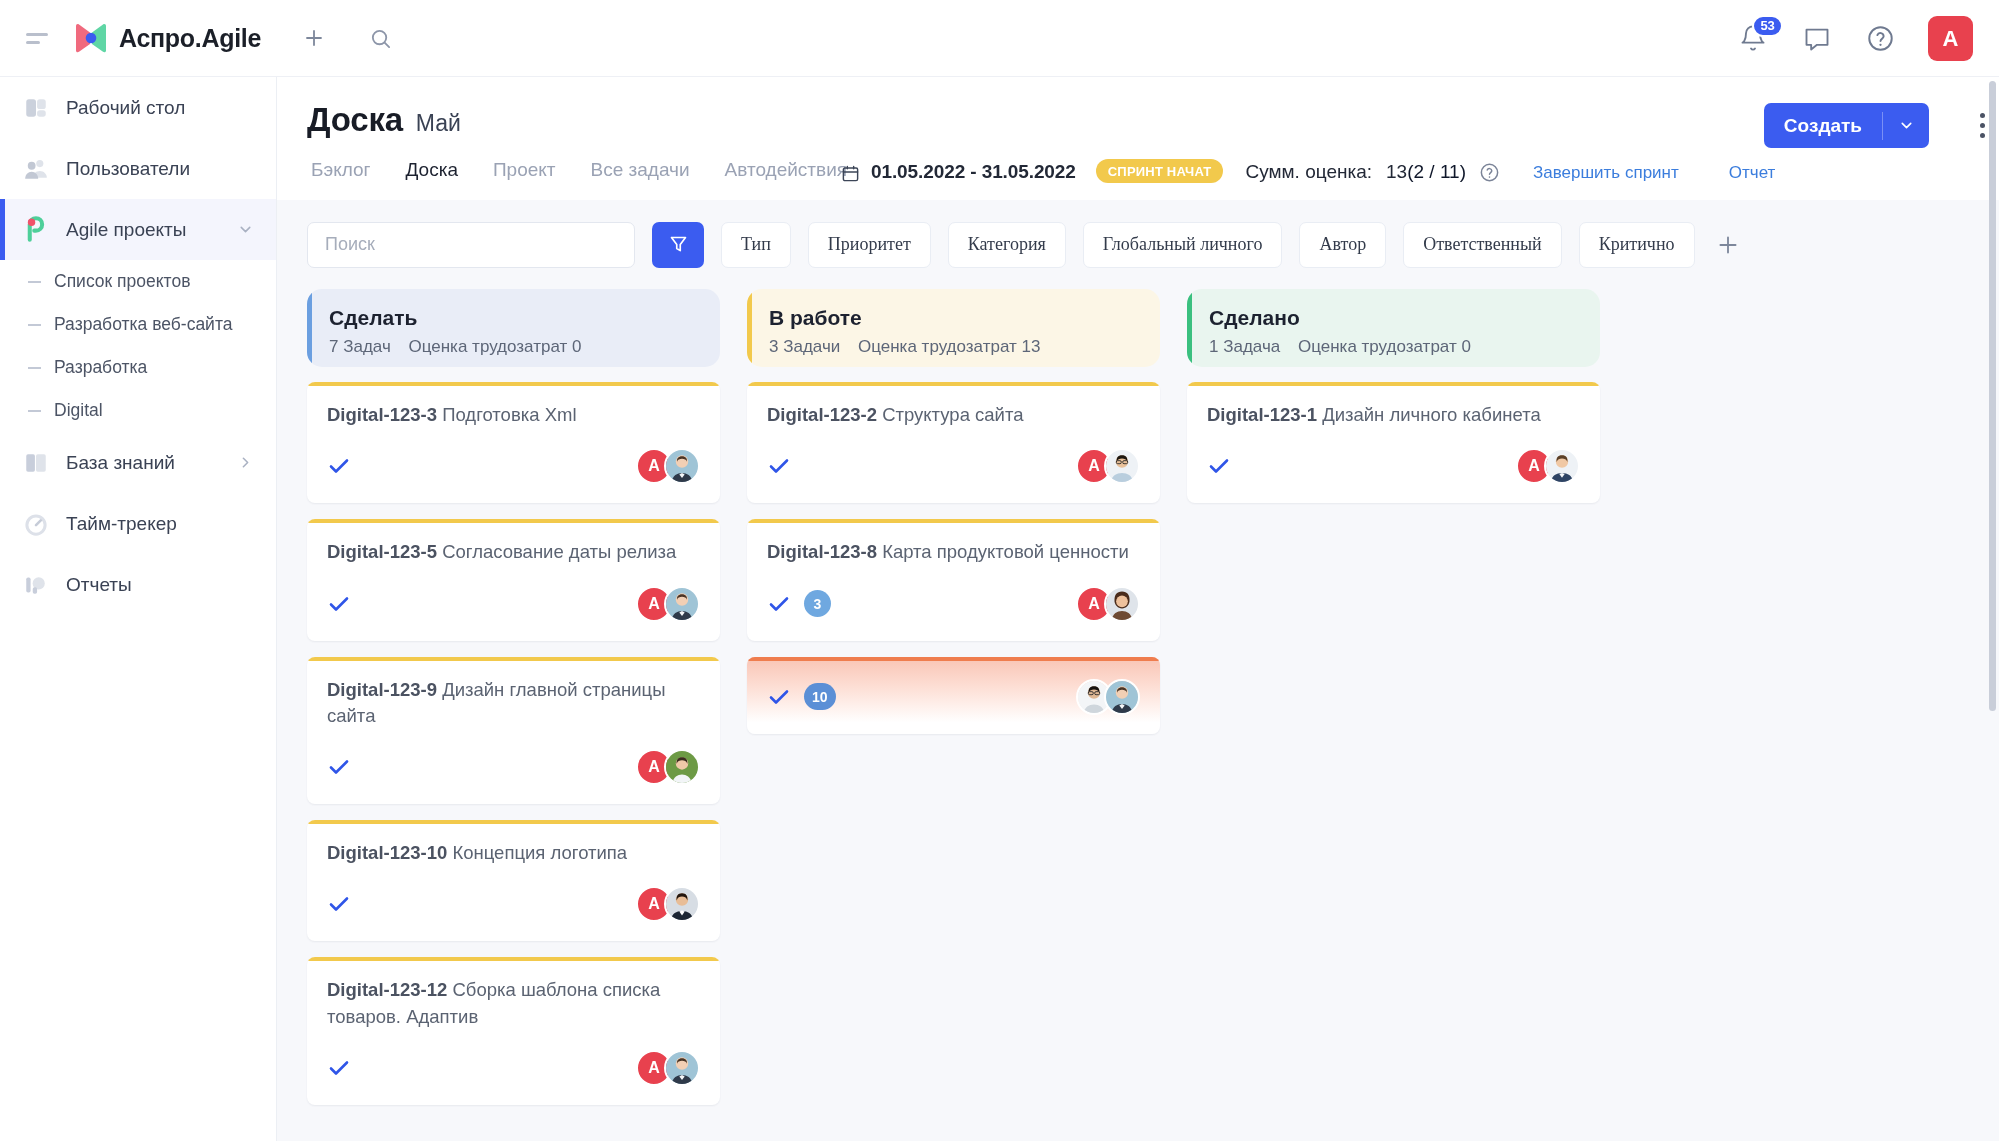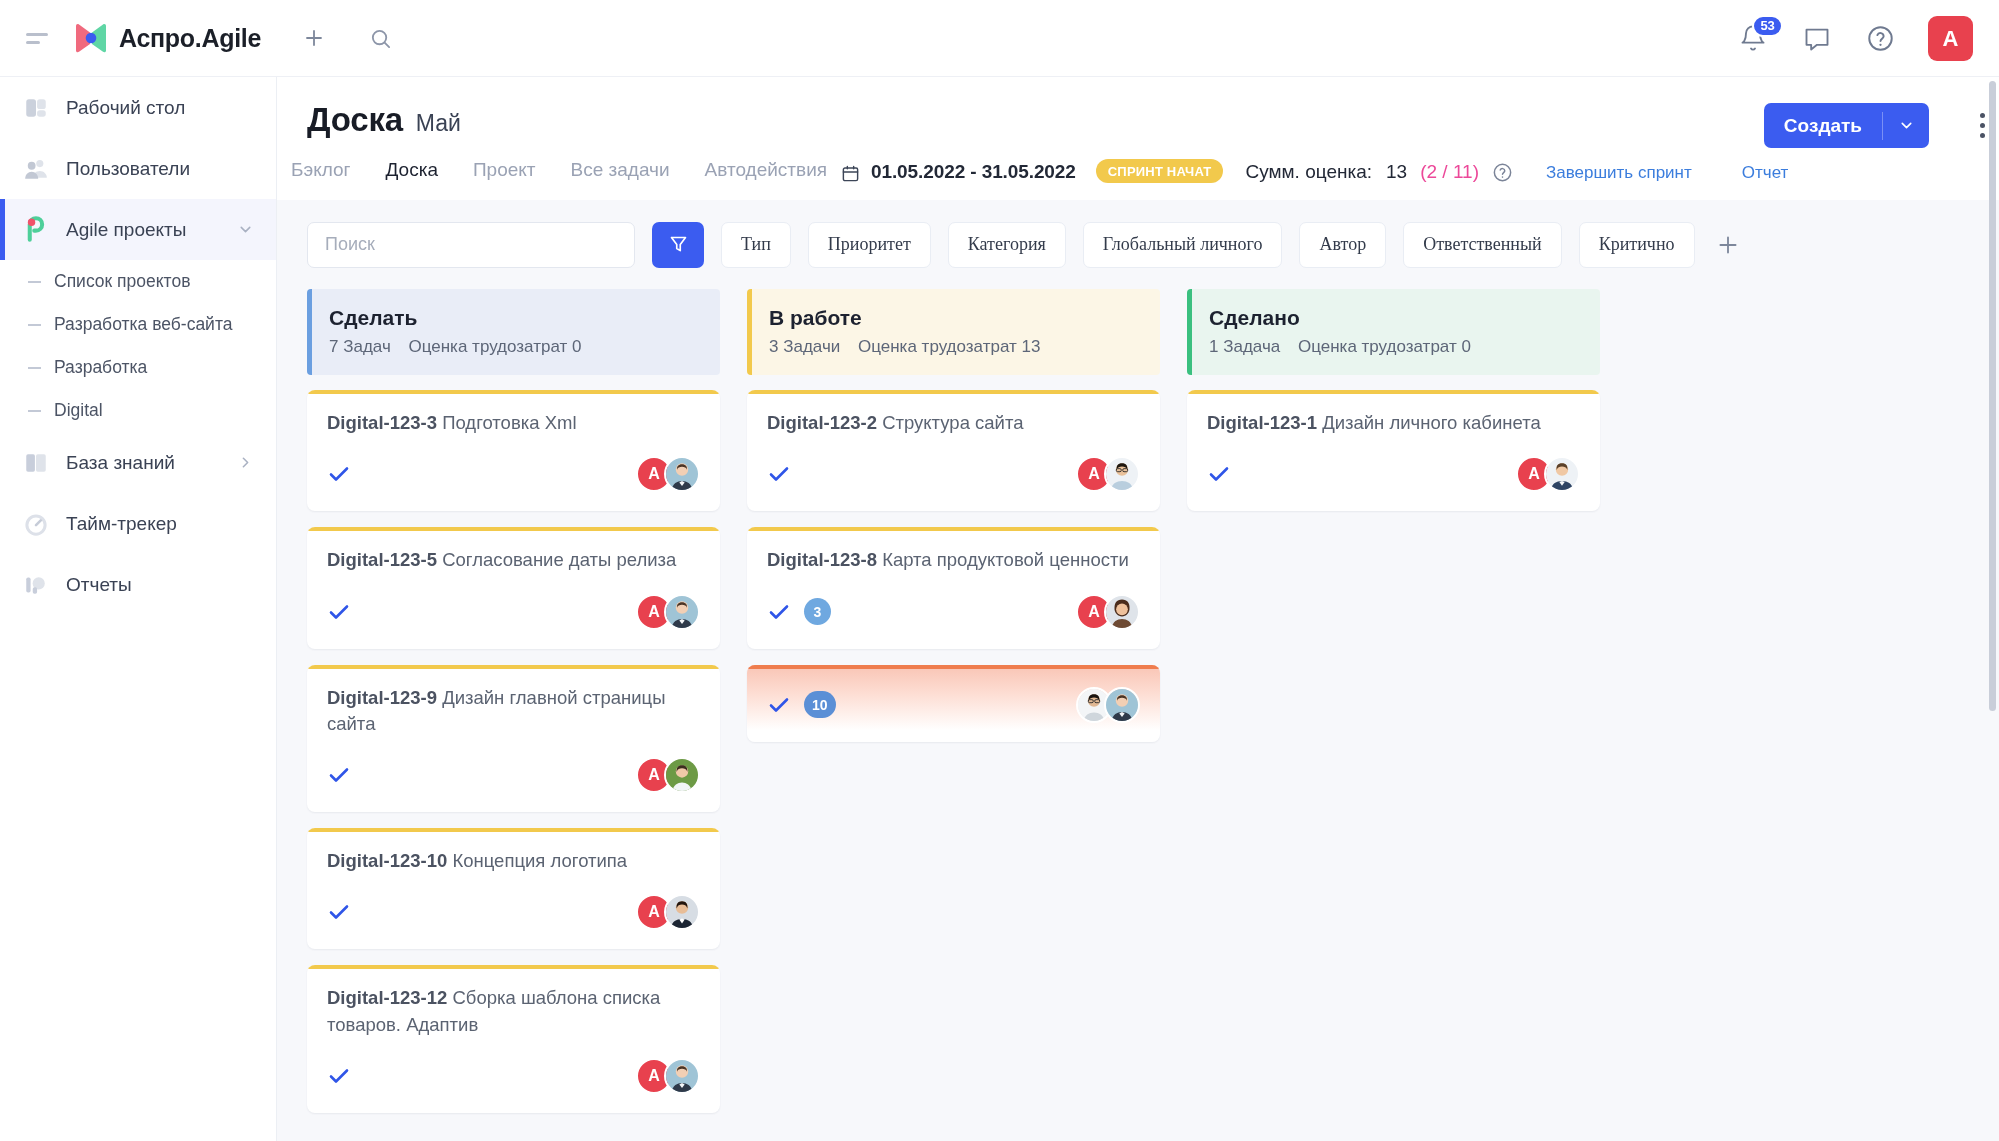--- a/index.html
+++ b/index.html
@@ -81,34 +81,34 @@
     height: 45px; background: #3b5cf0; border-radius: 7px; display: flex; align-items: center;
     cursor: pointer; overflow: hidden;
   }
   .btn-create .lbl { color: #fff; font-size: 19px; font-weight: 700; padding: 0 20px; }
   .btn-create .sep { width: 1px; height: 28px; background: rgba(255,255,255,.32); }
   .btn-create .chev { width: 46px; display: flex; align-items: center; justify-content: center; }
   .kebab { position: absolute; right: 14px; top: 36px; display: flex; flex-direction: column; gap: 5px; cursor: pointer; }
   .kebab i { width: 5px; height: 5px; border-radius: 50%; background: #4b5365; display: block; }
 
   
-  .tabs-row { position: absolute; left: 14px; top: 82px; display: flex; align-items: center; }
+  .tabs-row { position: absolute; left: 34px; top: 82px; display: flex; align-items: center; }
   .tab { font-size: 19px; color: #9aa2b4; margin-right: 35px; cursor: pointer; position: relative; padding-bottom: 4px; }
   .tab.active { color: #1d2230; font-weight: 400; }
 
   .sprint-meta { position: absolute; left: 564px; top: 82px; display: flex; align-items: flex-end; font-size: 19px; color: #222836; }
   .cal-ico { margin-right: 11px; display: flex; }
   .date-range { font-weight: 600; letter-spacing: -0.1px; }
   .pill-sprint {
     margin-left: 20px; background: #f2c94c; color: #ffffff; border-radius: 12px;
     font-size: 13px; font-weight: 700; padding: 5px 12px 4px; letter-spacing: .2px;
   }
   .sum-label { margin-left: 22px; color: #222836; }
   .sum-val { margin-left: 14px; color: #222836; }
-  .sum-paren { margin-left: 13px; color: #ec4899; }
+  .sum-paren { color: #0f172a; }
   .help-ico { margin-left: 13px; display: flex; cursor: pointer; }
   .link-blue { margin-left: 33px; font-size: 17px; color: #3b7ddd; cursor: pointer; }
   .link-blue.last { margin-left: 50px; }
 
   
   .filters {
     position: absolute; left: 0; top: 123px; width: 1722px; height: 89px;
     background: #f7f8fb; display: flex; align-items: center; padding-left: 30px;
   }
   .search-box {
@@ -123,21 +123,21 @@
     height: 46px; background: #fff; border: 1px solid #e9edf4; border-radius: 7px;
     display: flex; align-items: center; padding: 0 19px; margin-left: 17px;
     font-size: 18px; color: #333b4b; cursor: pointer; white-space: nowrap; font-family: Liberation Serif, serif;
   }
   .chip-add { margin-left: 20px; cursor: pointer; display: flex; align-items: center; }
 
   
   .board { position: absolute; left: 0; top: 212px; width: 1722px; height: 852px; padding-left: 30px; display: flex; gap: 27px; }
   .col { width: 413px; flex: 0 0 413px; }
   .col-head {
-    position: relative; border-radius: 4px; padding: 17px 0 18px 22px; overflow: hidden; margin-bottom: 15px;
+    position: relative; border-radius: 15px; padding: 17px 0 10px 22px; overflow: hidden; margin-bottom: 15px;
   }
   .col-head::before { content: ""; position: absolute; left: 0; top: 0; bottom: 0; width: 5px; }
   .col-name { font-size: 21px; font-weight: 600; color: #1d2230; margin-bottom: 7px; }
   .col-meta { font-size: 17px; color: #5d6678; }
   .col-meta span { margin-right: 13px; }
 
   
   .card {
     position: relative; background: #fff; border-radius: 8px; margin-bottom: 16px;
     padding: 20px 20px 17px 20px; box-shadow: 0 1px 2px rgba(30,40,70,.07);

